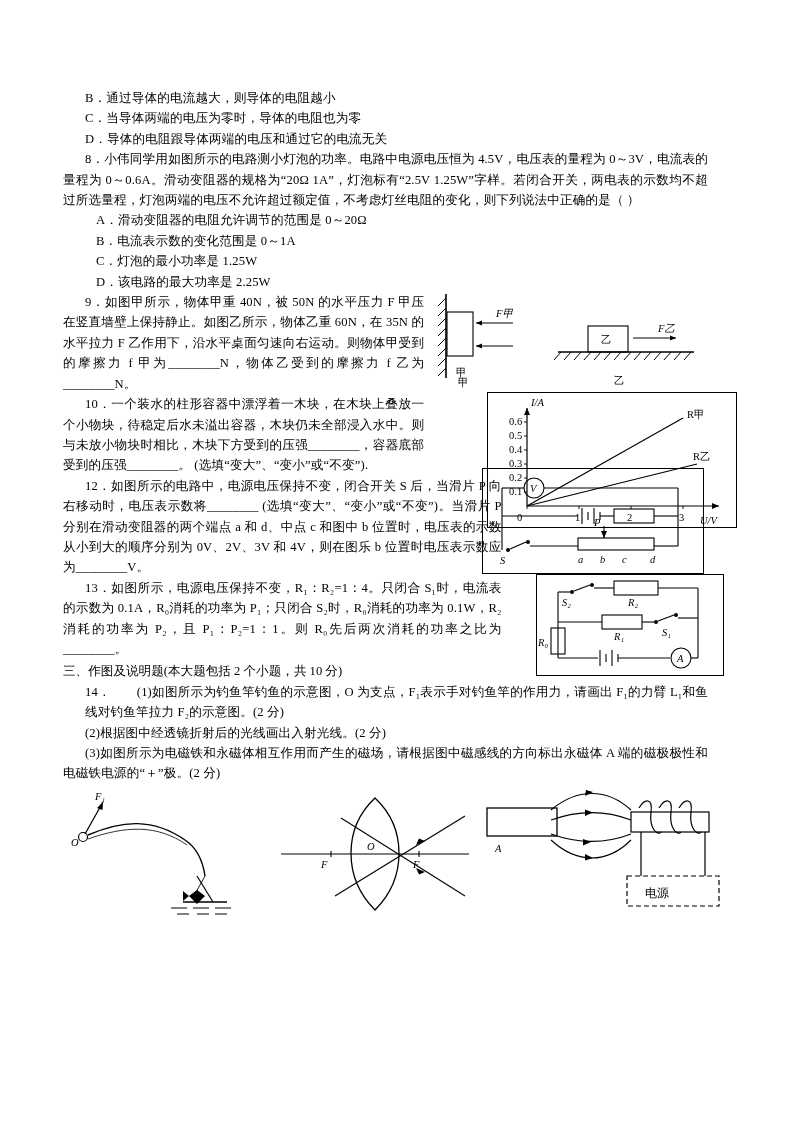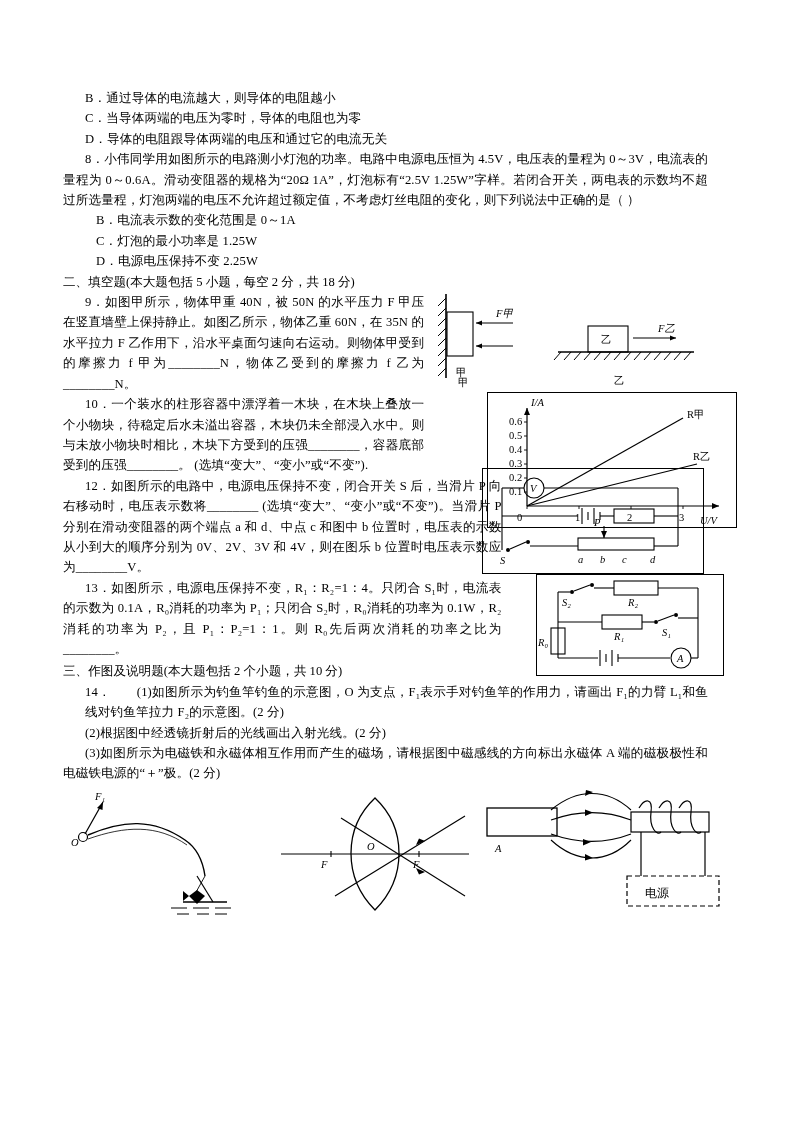--- a/index.html
+++ b/index.html
@@ -49,26 +49,26 @@
 <div class="page">
 
   <div>
     <p class="ln ind2">B．通过导体的电流越大，则导体的电阻越小</p>
     <p class="ln ind2">C．当导体两端的电压为零时，导体的电阻也为零</p>
     <p class="ln ind2">D．导体的电阻跟导体两端的电压和通过它的电流无关</p>
   </div>
 
   <div>
     <p class="ln ind1">8．小伟同学用如图所示的电路测小灯泡的功率。电路中电源电压恒为 4.5V，电压表的量程为 0～3V，电流表的量程为 0～0.6A。滑动变阻器的规格为“20Ω    1A”，灯泡标有“2.5V   1.25W”字样。若闭合开关，两电表的示数均不超过所选量程，灯泡两端的电压不允许超过额定值，不考虑灯丝电阻的变化，则下列说法中正确的是（     ）</p>
+    <p class="ln ind3">A．滑动变阻器的电阻允许调节的范围是 0～20Ω</p>
     <p class="ln ind3">B．电流表示数的变化范围是 0～1A</p>
     <p class="ln ind3">C．灯泡的最小功率是 1.25W</p>
-    <p class="ln ind3">D．电源电压保持不变 2.25W</p>
-  </div>
-
-  <p class="sec" style="text-indent:0">二、填空题(本大题包括 5 小题，每空 2 分，共 18 分)</p>
+    <p class="ln ind3">D．该电路的最大功率是 2.25W</p>
+  </div>
+
 
   <div style="position:relative;">
     <p class="ln ind1 wrapmid">9．如图甲所示，物体甲重 40N，被 50N 的水平压力 F 甲压在竖直墙壁上保持静止。如图乙所示，物体乙重 60N，在 35N 的水平拉力 F 乙作用下，沿水平桌面匀速向右运动。则物体甲受到的摩擦力 f 甲为________N，物体乙受到的摩擦力 f 乙为________N。</p>
     <div class="figbox" style="right:-10px; top:-2px; width:300px; height:96px;">
       <svg width="300" height="96" viewBox="0 0 300 96">
 
         <line x1="28" y1="4" x2="28" y2="88" stroke="#000" stroke-width="1.6"></line>
         <g stroke="#000" stroke-width="1">
           <line x1="28" y1="8" x2="20" y2="16"></line>
             <line x1="28" y1="18" x2="20" y2="26"></line>

